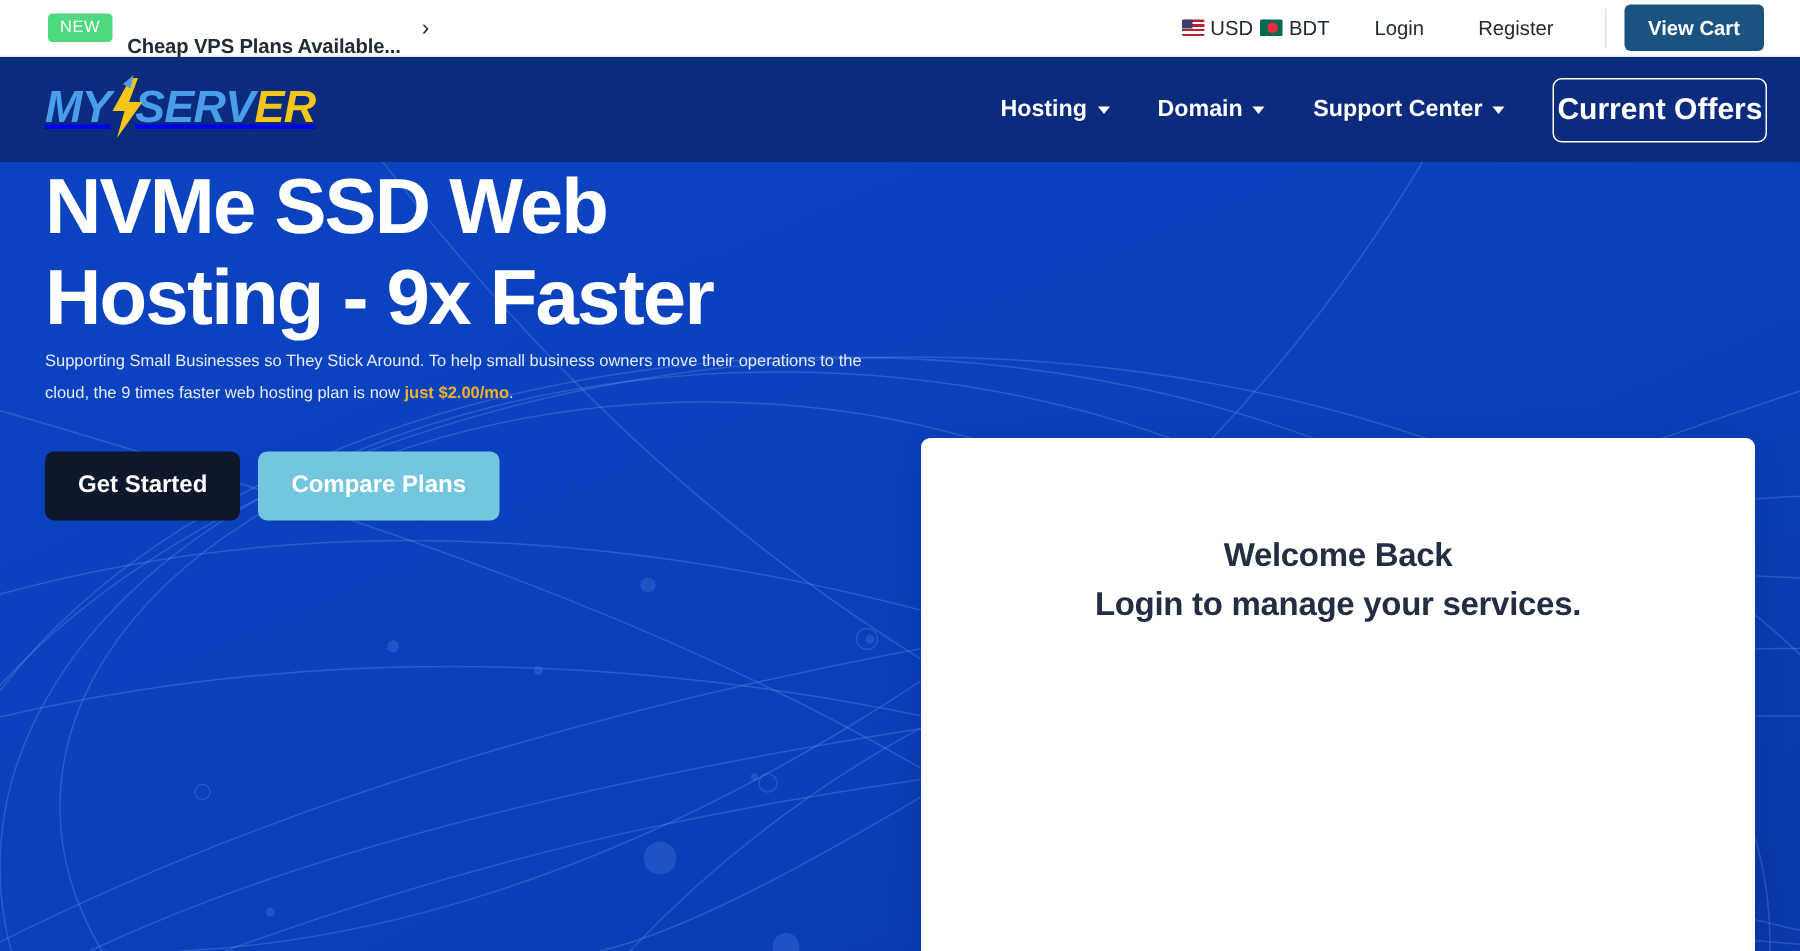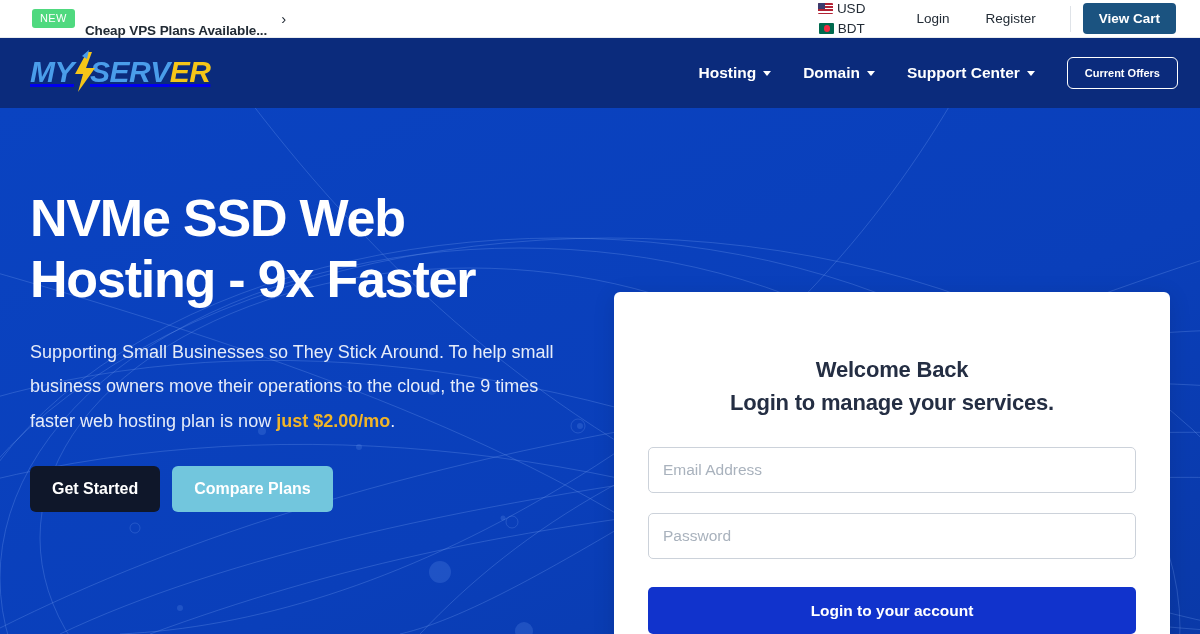--- a/index.html
+++ b/index.html
@@ -57,22 +57,21 @@
     align-items: center;
     gap: 0;
     height: 100%;
   }
   .currency {
     display: flex;
     align-items: center;
     gap: 5px;
     font-size: 13.5px;
     color: #222b35;
-    margin-right: 33px;
-    flex-direction: column;
+    margin-right: 12px;
   }
   .cur-item { display:flex; align-items:center; gap:4px; }
   .flag { display:inline-block; width:15px; height:11px; border-radius:1px; position:relative; overflow:hidden; vertical-align:middle;}
   .flag-us {
     background: repeating-linear-gradient(to bottom,
       #b22234 0px, #b22234 1.6px, #ffffff 1.6px, #ffffff 3.2px);
   }
   .flag-us::before {
     content:""; position:absolute; left:0; top:0; width:7px; height:6px; background:#3c3b6e;
   }
@@ -155,23 +154,23 @@
     border-right: 4.5px solid transparent;
     border-top: 5px solid #ffffff;
     display: inline-block;
   }
   .offers-btn {
     margin-left: 16px;
     border: 1.5px solid #ffffff;
     border-radius: 6px;
     color: #ffffff;
     background: transparent;
-    font-size: 11px;
-    font-weight: bold;
-    padding: 9px 17px;
+    font-size: 20px;
+    font-weight: bold;
+    padding: 9px 2px;
     cursor: pointer;
     font-family: "Liberation Sans", sans-serif;
     white-space: nowrap;
   }
 
   
   .hero {
     position: relative;
     width: 100%;
     height: 526px;
@@ -181,33 +180,31 @@
   .hero-bg { position: absolute; inset: 0; }
   .hero-inner {
     position: relative;
     z-index: 2;
     display: flex;
     padding: 0 30px;
     height: 100%;
   }
   .hero-left {
     width: 585px;
-    padding-top: 80px;
   }
   .hero-title {
     color: #ffffff;
     font-size: 52px;
     font-weight: 900;
     line-height: 1.18;
     letter-spacing: -1.2px;
   }
   .hero-sub {
-    margin-top: 24px;
     color: #e6ecf9;
-    font-size: 18px;
+    font-size: 11px;
     line-height: 1.92;
     max-width: 552px;
   }
   .price-hl { color: #f0b429; font-weight: bold; }
   .hero-btns { margin-top: 28px; display: flex; gap: 12px; }
   .btn-started {
     background: #0f172a;
     color: #ffffff;
     font-size: 16px;
     font-weight: bold;
@@ -400,21 +397,15 @@
         <button class="btn-compare">Compare Plans</button>
       </div>
     </div>
   </div>
 
   <div class="login-card">
     <div class="lc-title">
       <div>Welcome Back</div>
       <div>Login to manage your services.</div>
     </div>
-    <div class="lc-form">
-      <input class="lc-input" type="text" placeholder="Email Address" style="">
-      <input class="lc-input" type="password" placeholder="Password" style="">
-      <button class="lc-submit">Login to your account</button>
-      
-    </div>
   </div>
 
 </div>
 
 </body></html>

